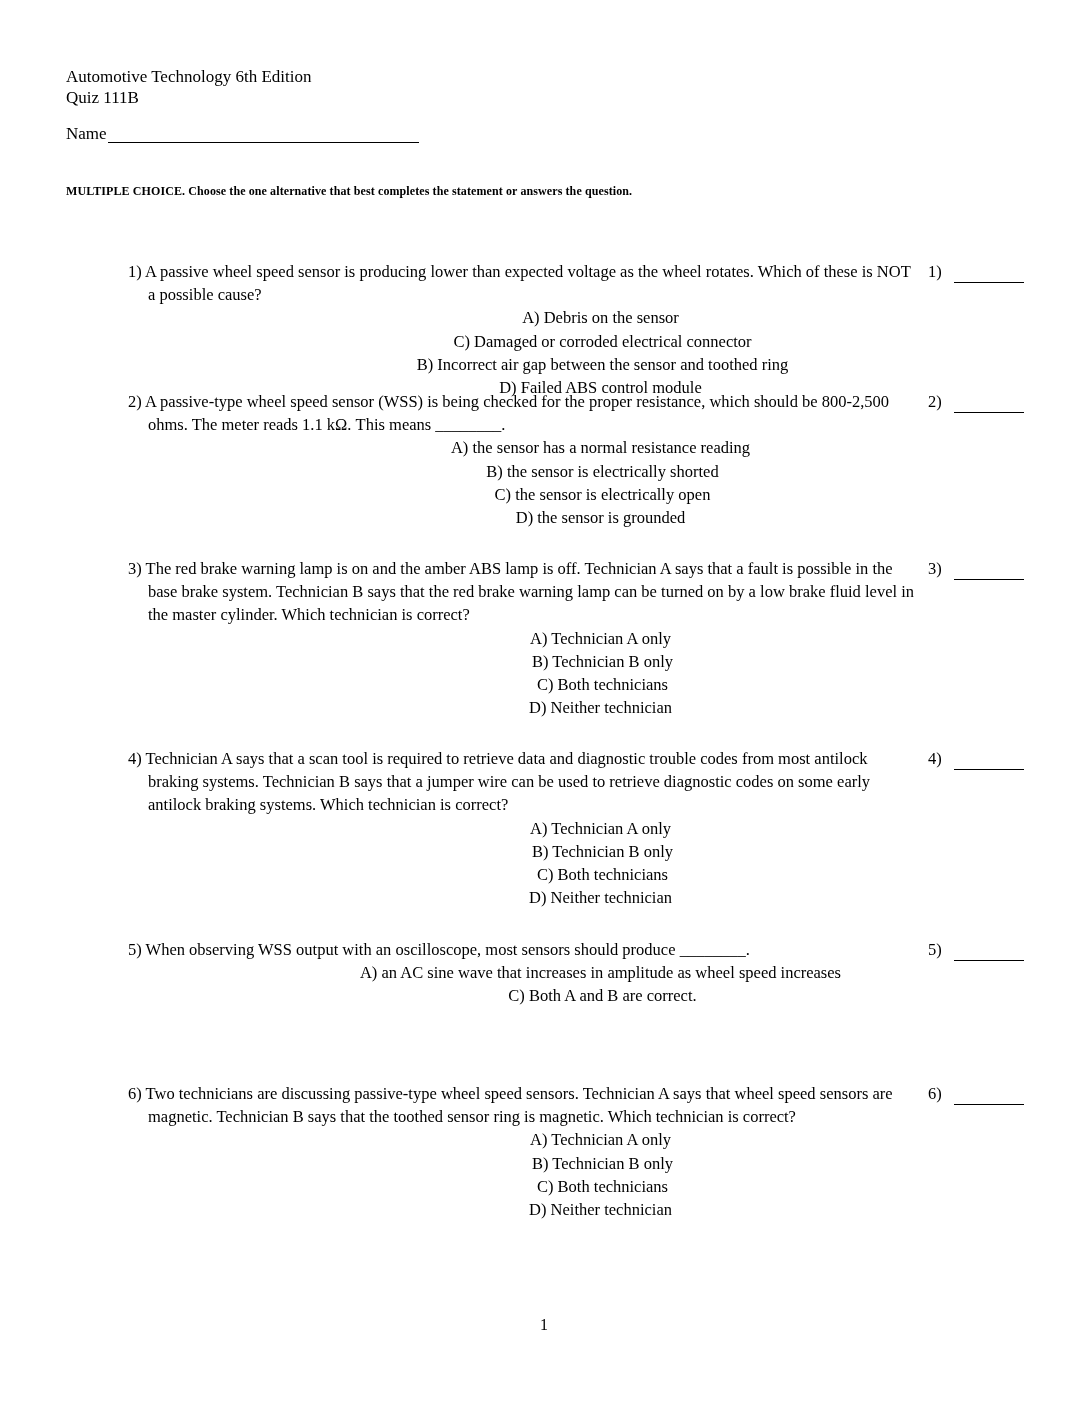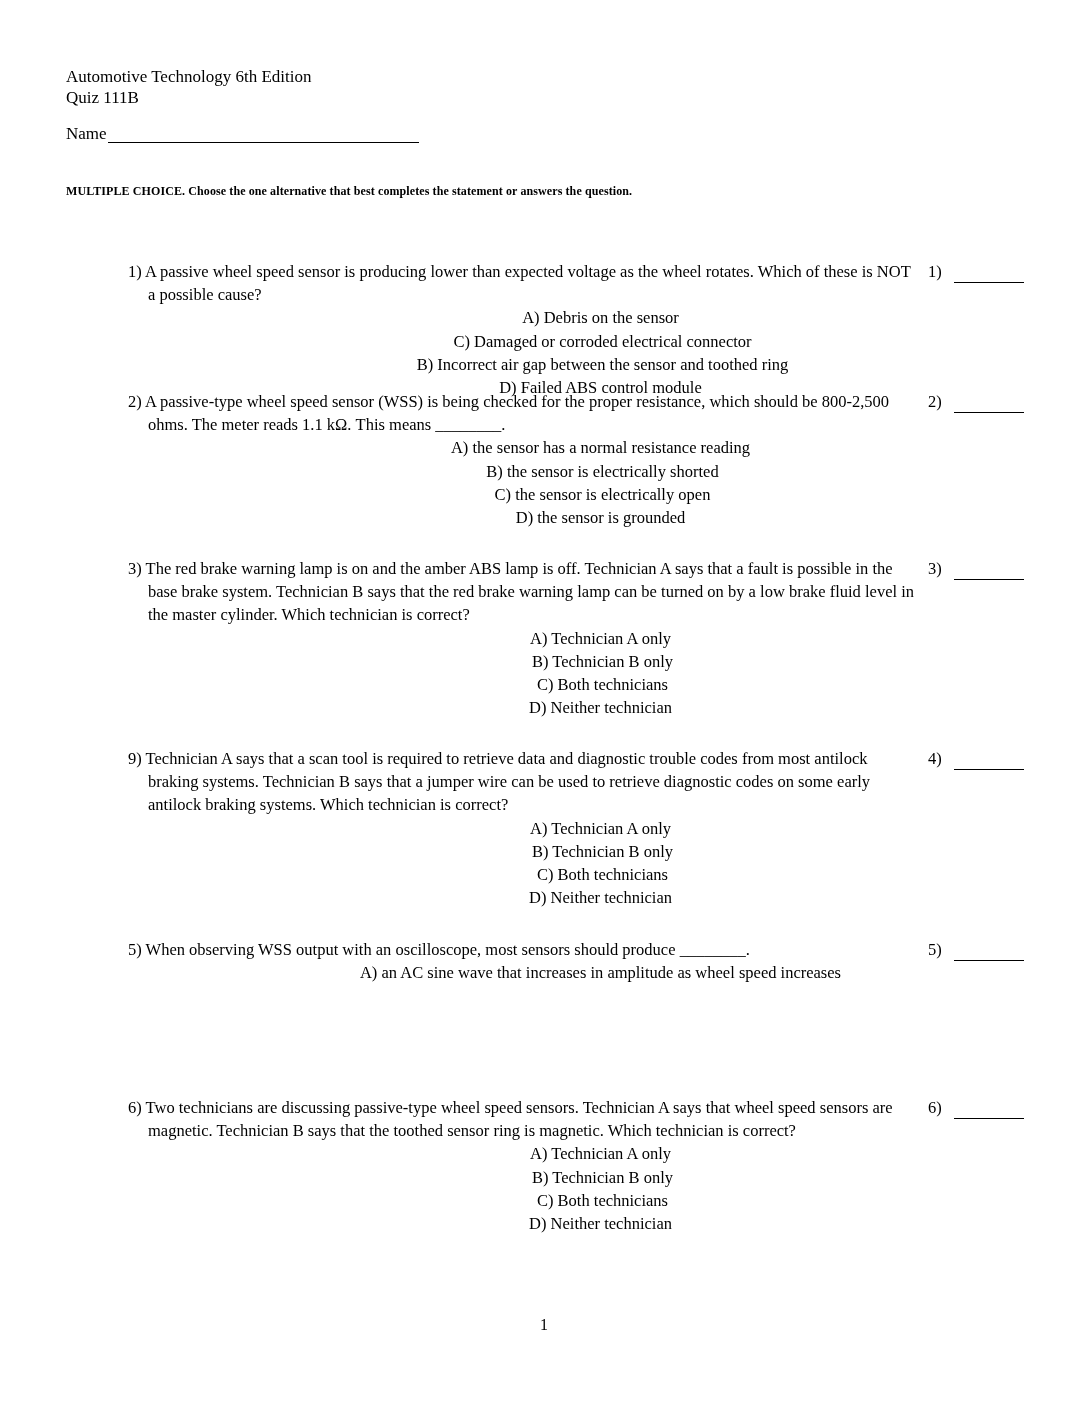--- a/index.html
+++ b/index.html
@@ -76,45 +76,46 @@
     <div class="choice c">C) Both technicians</div>
     <div class="choice d">D) Neither technician</div>
   </div>
   <div class="answer-slot">
     <span class="num">3)</span>
       <span class="blank"></span>
   </div>
 </div>
 
 <div class="question" style="top:747px;">
-  <div class="q-stem">9) Technician A says that a scan tool is required to retrieve data and diagnostic trouble codes from most antilock braking systems. Technician B says that a jumper wire can be used to retrieve diagnostic codes on some early antilock braking systems. Which technician is correct?</div>
+  <div class="q-stem">4) Technician A says that a scan tool is required to retrieve data and diagnostic trouble codes from most antilock braking systems. Technician B says that a jumper wire can be used to retrieve diagnostic codes on some early antilock braking systems. Which technician is correct?</div>
   <div class="q-choices">
     <div class="choice a">A) Technician A only</div>
     <div class="choice b">B) Technician B only</div>
     <div class="choice c">C) Both technicians</div>
     <div class="choice d">D) Neither technician</div>
   </div>
   <div class="answer-slot">
     <span class="num">4)</span>
       <span class="blank"></span>
   </div>
 </div>
 
 <div class="question" style="top:938px;">
   <div class="q-stem">5) When observing WSS output with an oscilloscope, most sensors should produce ________.</div>
   <div class="q-choices">
     <div class="choice a">A) an AC sine wave that increases in amplitude as wheel speed increases</div>
+    <div class="choice c">C) Both A and B are correct.</div>
   </div>
   <div class="answer-slot">
     <span class="num">5)</span>
       <span class="blank"></span>
   </div>
 </div>
 
-<div class="question" style="top:1082px;margin-top:14px;">
+<div class="question" style="top:1082px;">
   <div class="q-stem">6) Two technicians are discussing passive-type wheel speed sensors. Technician A says that wheel speed sensors are magnetic. Technician B says that the toothed sensor ring is magnetic. Which technician is correct?</div>
   <div class="q-choices">
     <div class="choice a">A) Technician A only</div>
     <div class="choice b">B) Technician B only</div>
     <div class="choice c">C) Both technicians</div>
     <div class="choice d">D) Neither technician</div>
   </div>
   <div class="answer-slot">
     <span class="num">6)</span>
       <span class="blank"></span>

